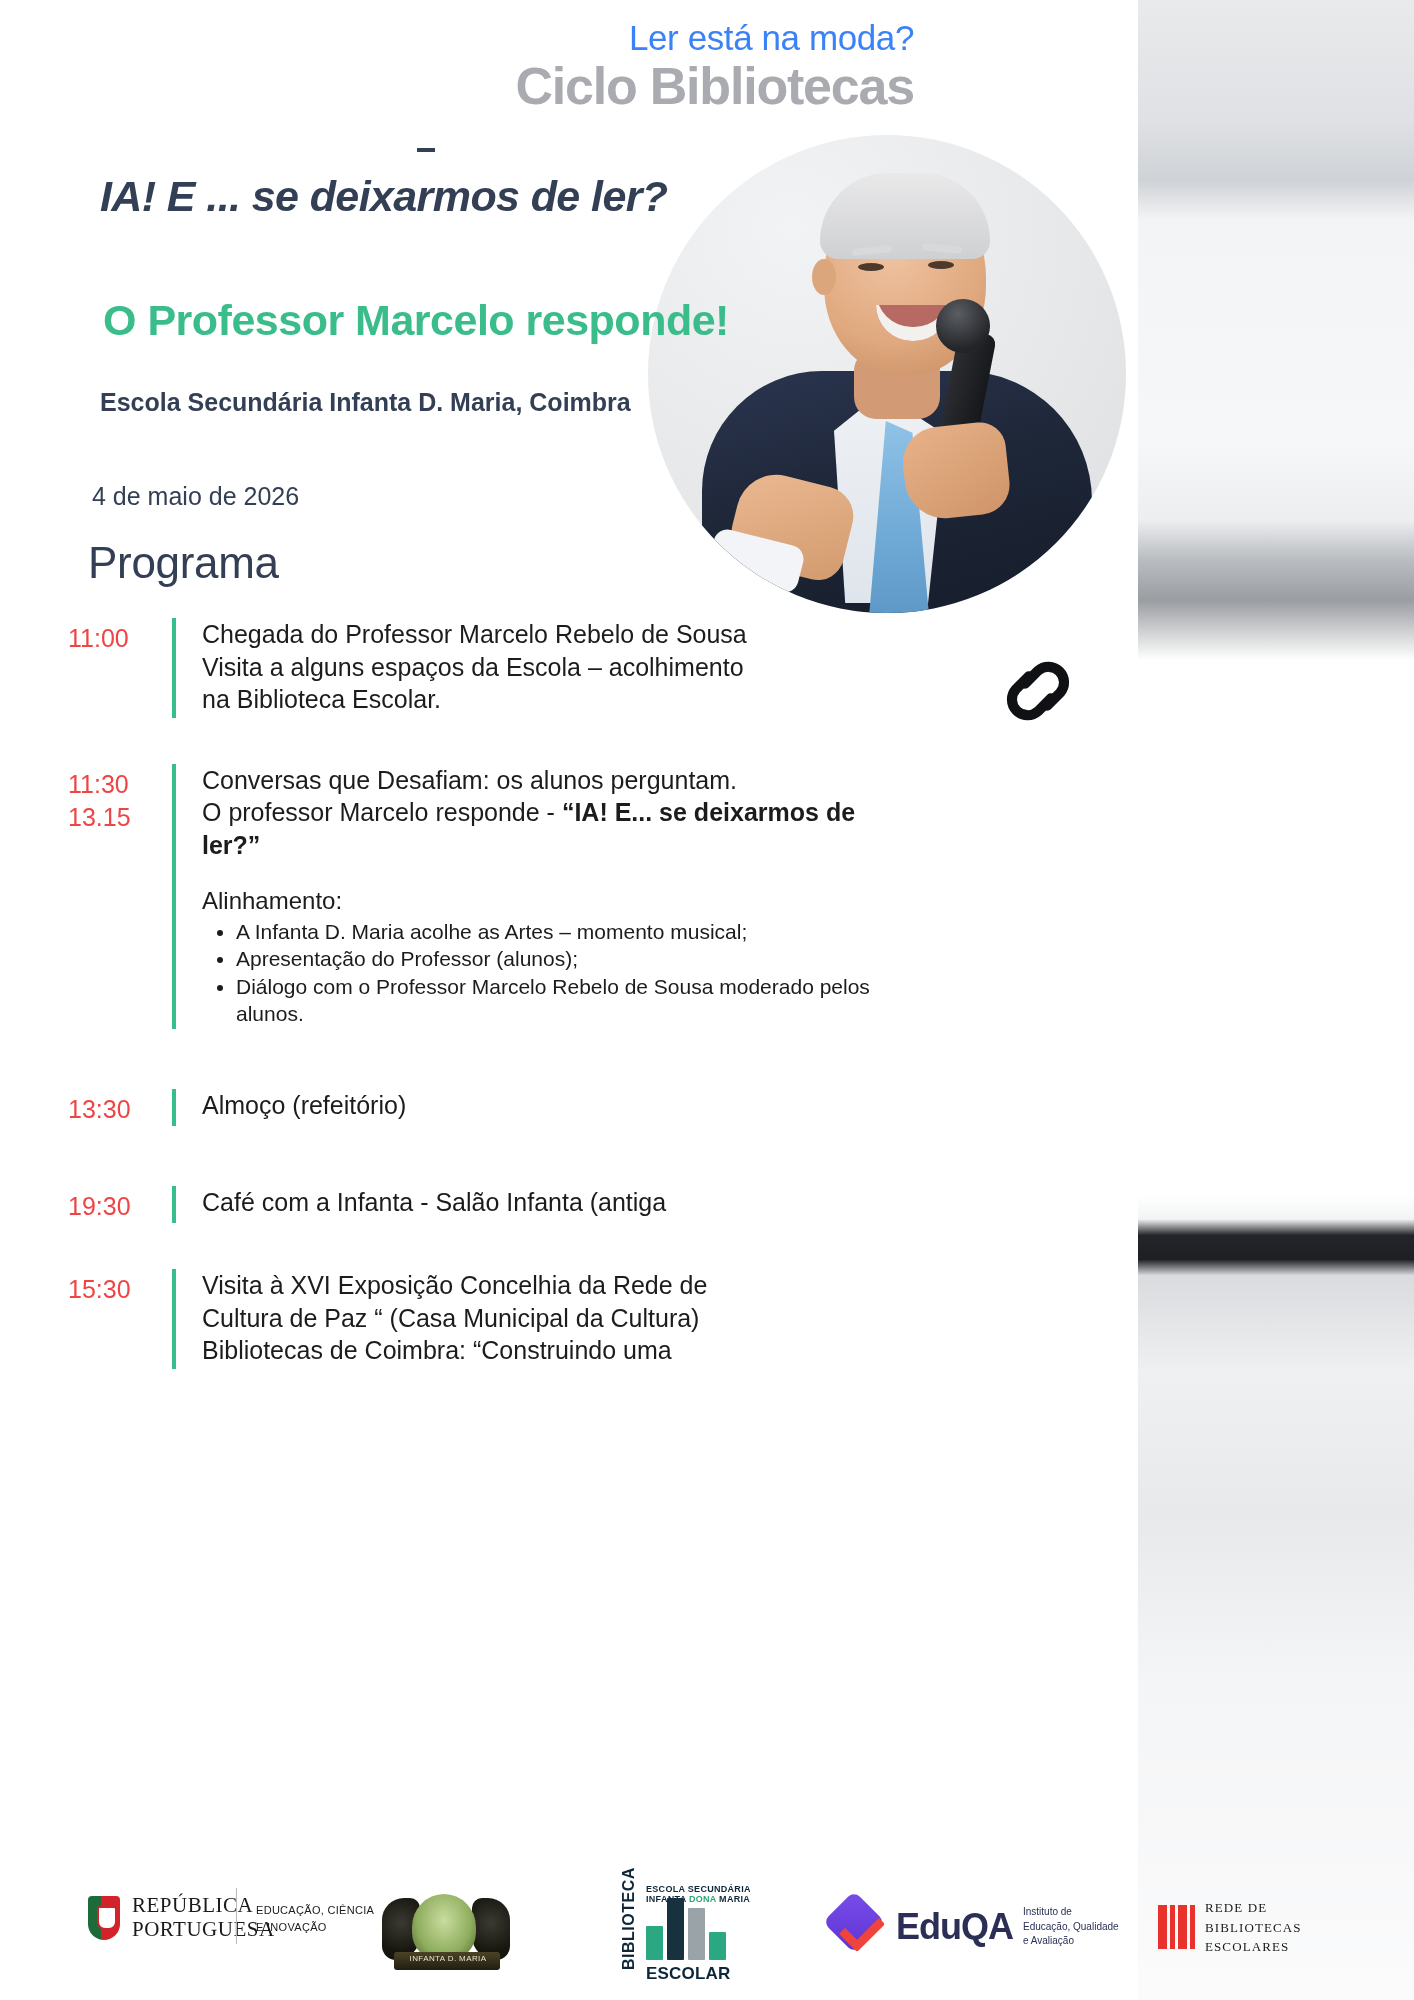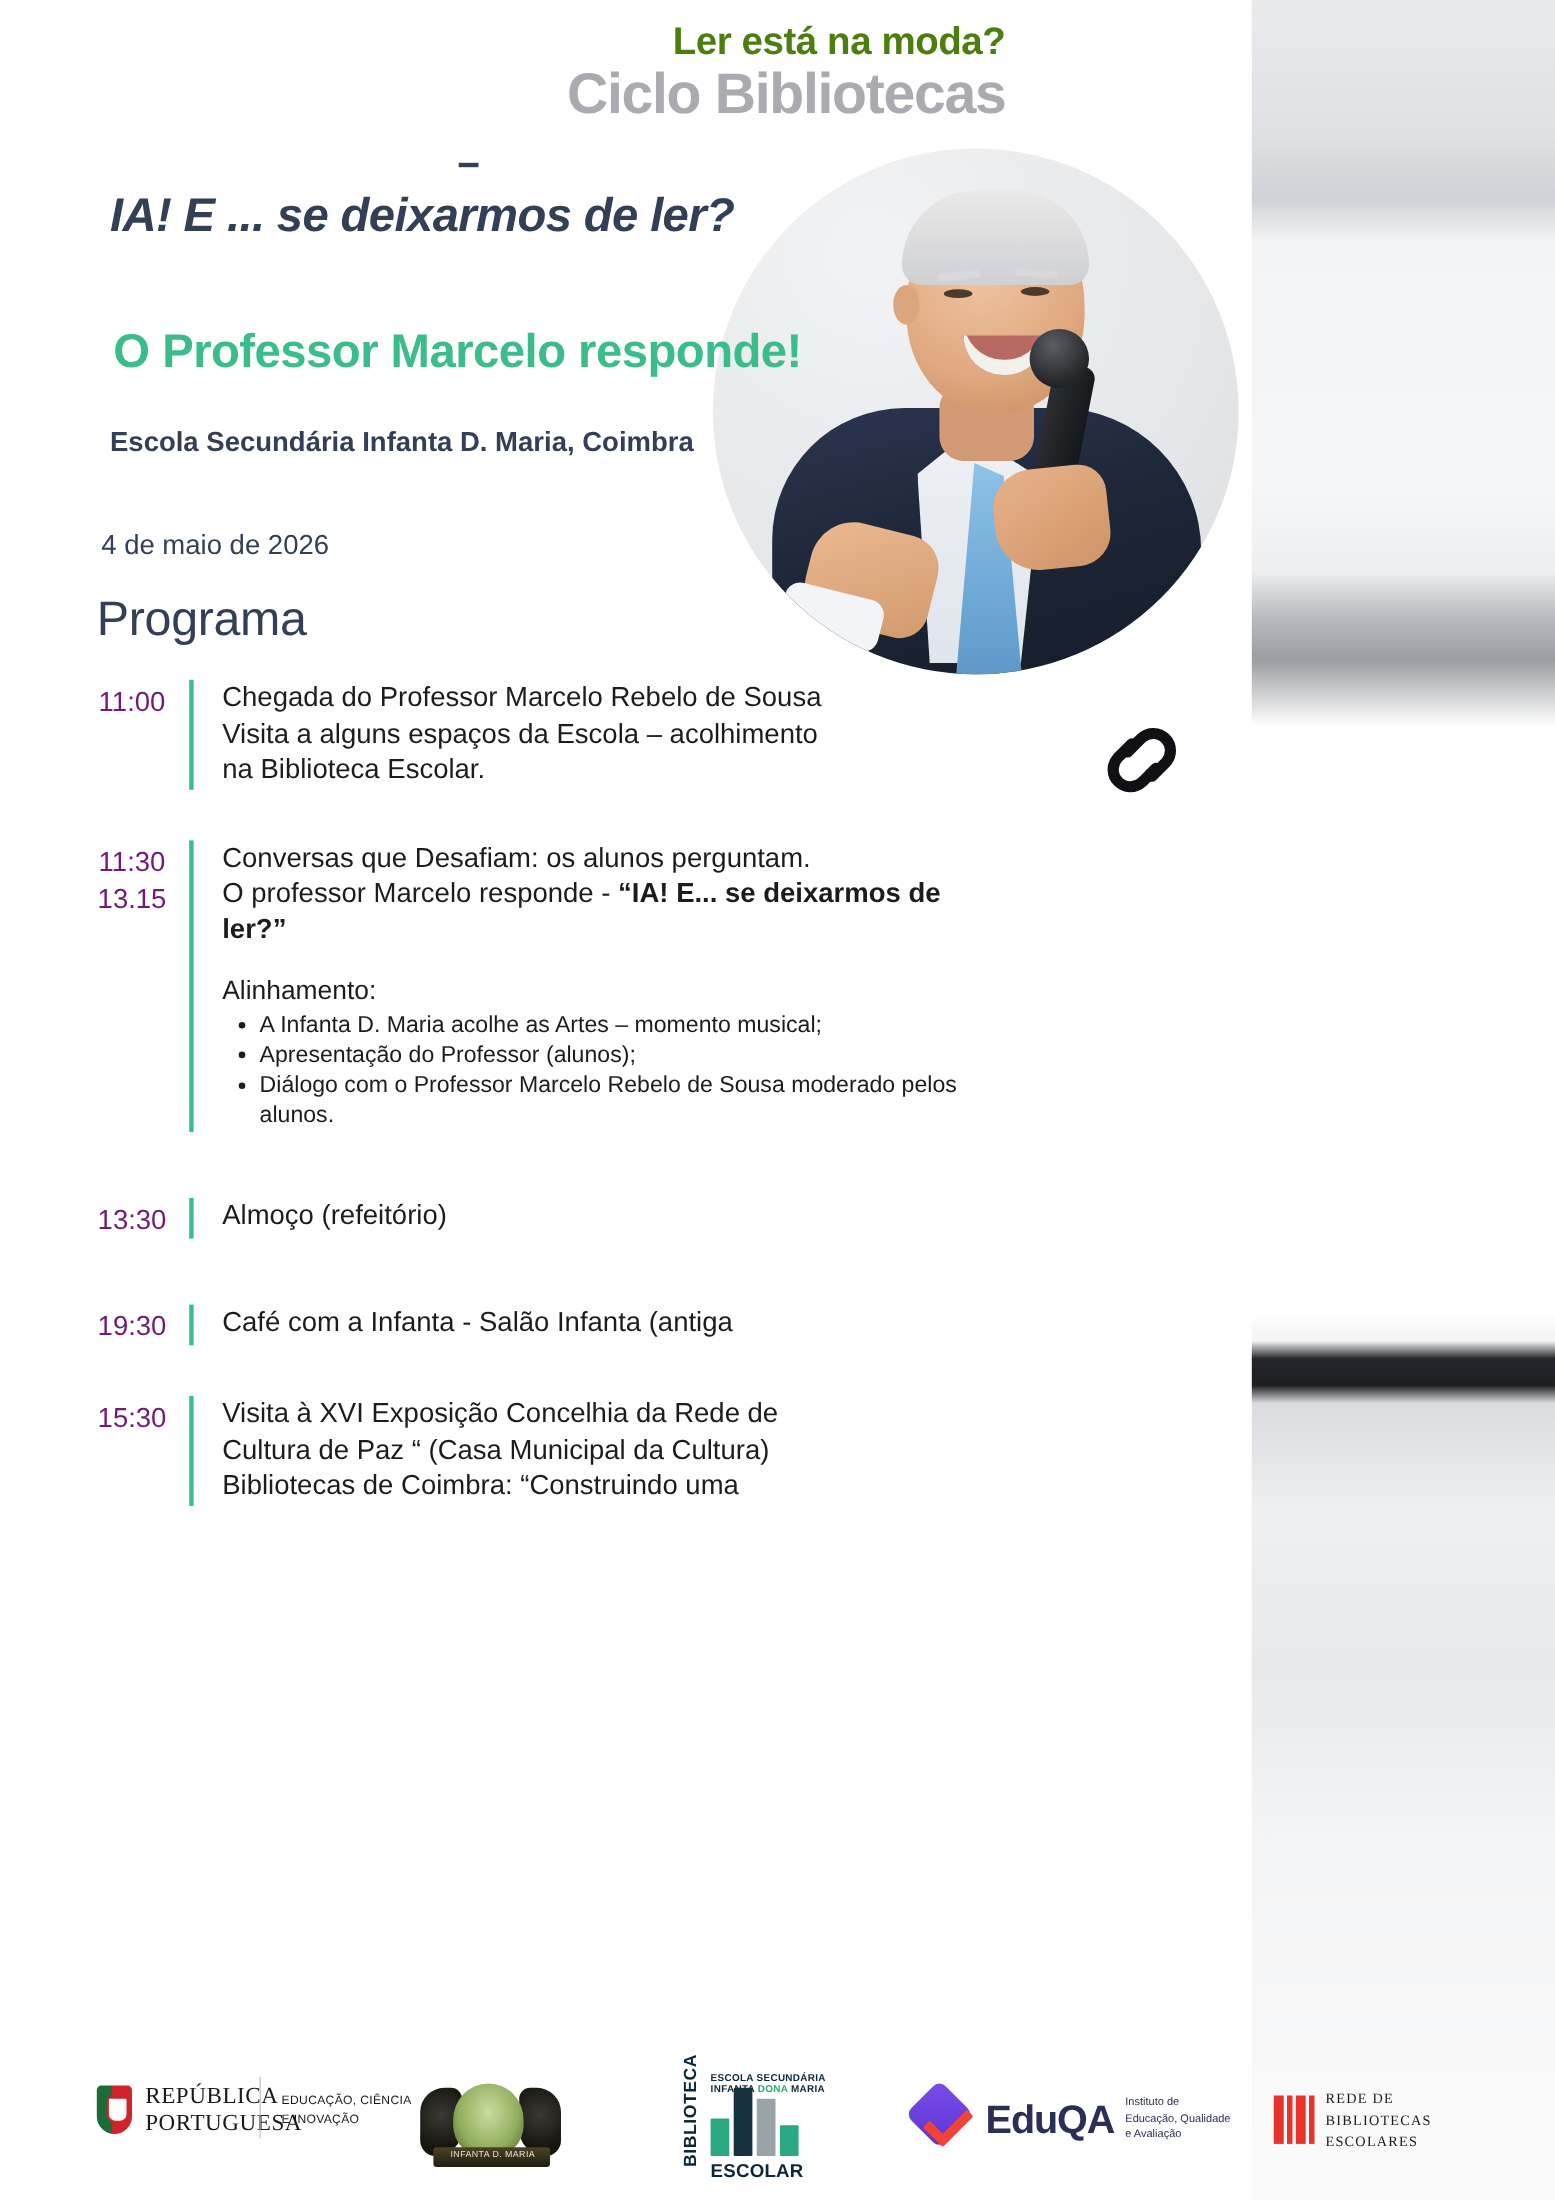--- a/index.html
+++ b/index.html
@@ -24,21 +24,21 @@
   }
   .bg-strip-lower {
     position: absolute; left: 1138px; top: 1195px; width: 276px; height: 805px;
     background:
       linear-gradient(180deg,#ffffff 0%,#f2f3f4 3%,#23252a 5%,#1d1f23 8%,#d9dbde 10%,#eef0f1 22%,#e7e9eb 40%,#f4f5f6 60%,#fbfbfc 100%);
   }
 
   
   .kicker {
     position: absolute; right: 500px; top: 18px;
-    font-size: 35px; font-weight: 700; color: #4d7c0f;
+    font-size: 35px; font-weight: 400; color: #3b82f6;
     letter-spacing: -.4px; white-space: nowrap; text-align: right;
   }
   .ciclo {
     position: absolute; right: 500px; top: 56px;
     font-size: 52px; font-weight: 700; color: #a9abb0;
     letter-spacing: -1.2px; white-space: nowrap;
   }
 
   
   .portrait {
@@ -155,22 +155,22 @@
 
   
   .schedule {
     position: absolute; left: 60px; top: 618px; width: 850px;
   }
   .row {
     display: flex; align-items: flex-start; position: relative;
   }
   .time {
     width: 112px; flex: 0 0 112px; padding-top: 4px;
-    font-size: 25px; font-weight: 400; color: #701a75; line-height: 1.32;
-    text-align: center; padding-left: 8px;
+    font-size: 25px; font-weight: 400; color: #ef4444; line-height: 1.32;
+    text-align: left; padding-left: 8px;
   }
   .bar {
     flex: 0 0 4px; width: 4px; background: #37be8c; align-self: stretch;
     margin-right: 26px;
   }
   .desc {
     flex: 1; font-size: 25px; color: #1b1c1e; line-height: 1.3; padding-bottom: 2px;
   }
   .desc b { font-weight: 700; }
   .sub-label { font-size: 24px; color: #1b1c1e; margin-top: 24px; }

